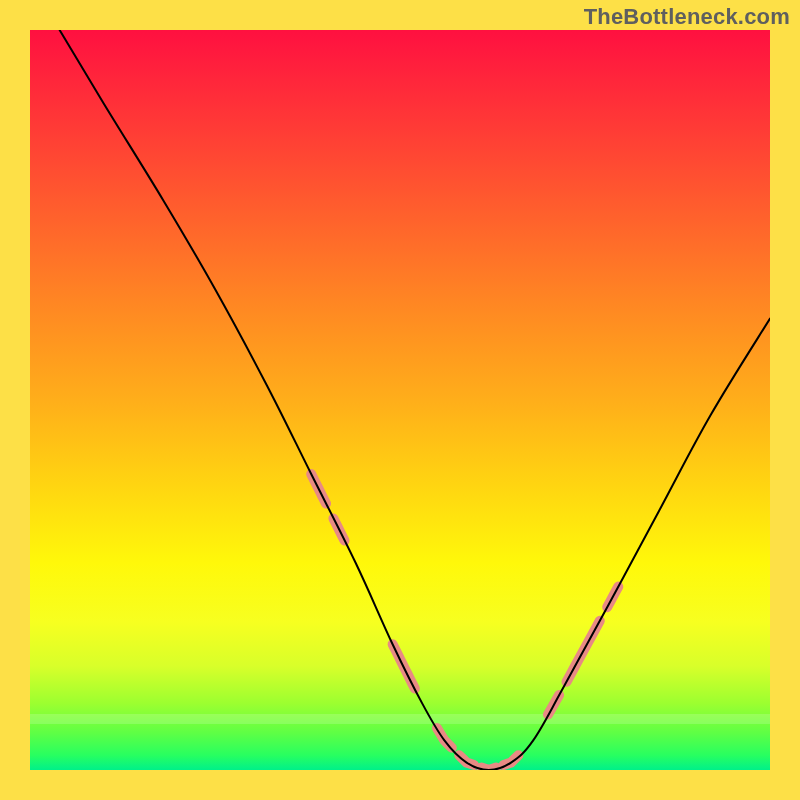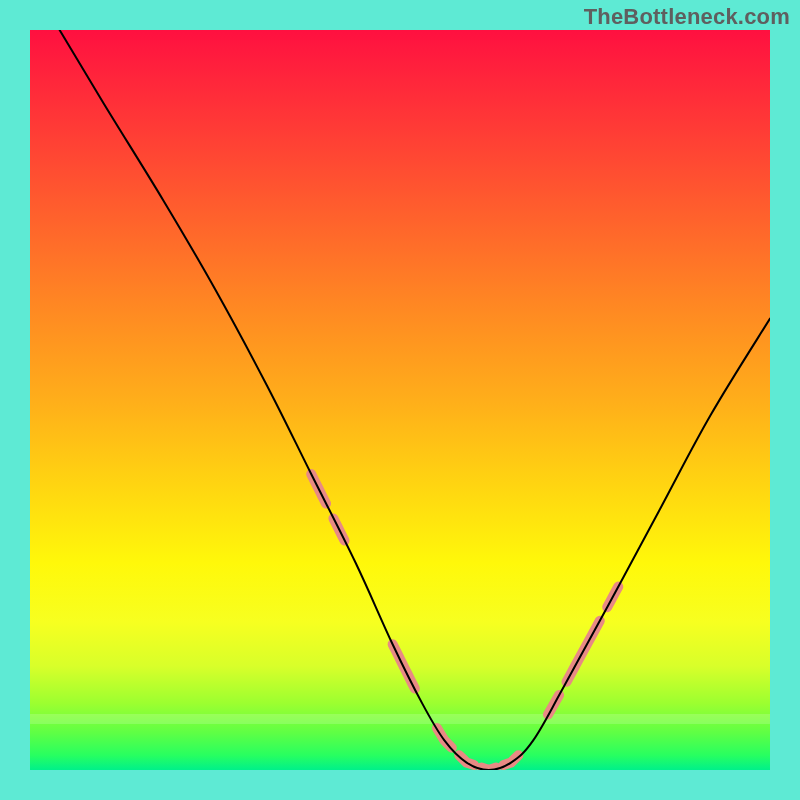--- a/index.html
+++ b/index.html
@@ -8,21 +8,21 @@
     width: 800px;
     height: 800px;
     background: #000;
     overflow: hidden;
     font-family: Arial, Helvetica, sans-serif;
   }
   .frame {
     position: relative;
     width: 800px;
     height: 800px;
-    background: #5eead4;
+    background: #fde047;
   }
   .watermark {
     position: absolute;
     top: 4px;
     right: 10px;
     color: #5f5f5f;
     font-size: 22px;
     font-weight: 600;
     letter-spacing: 0.2px;
     z-index: 10;

